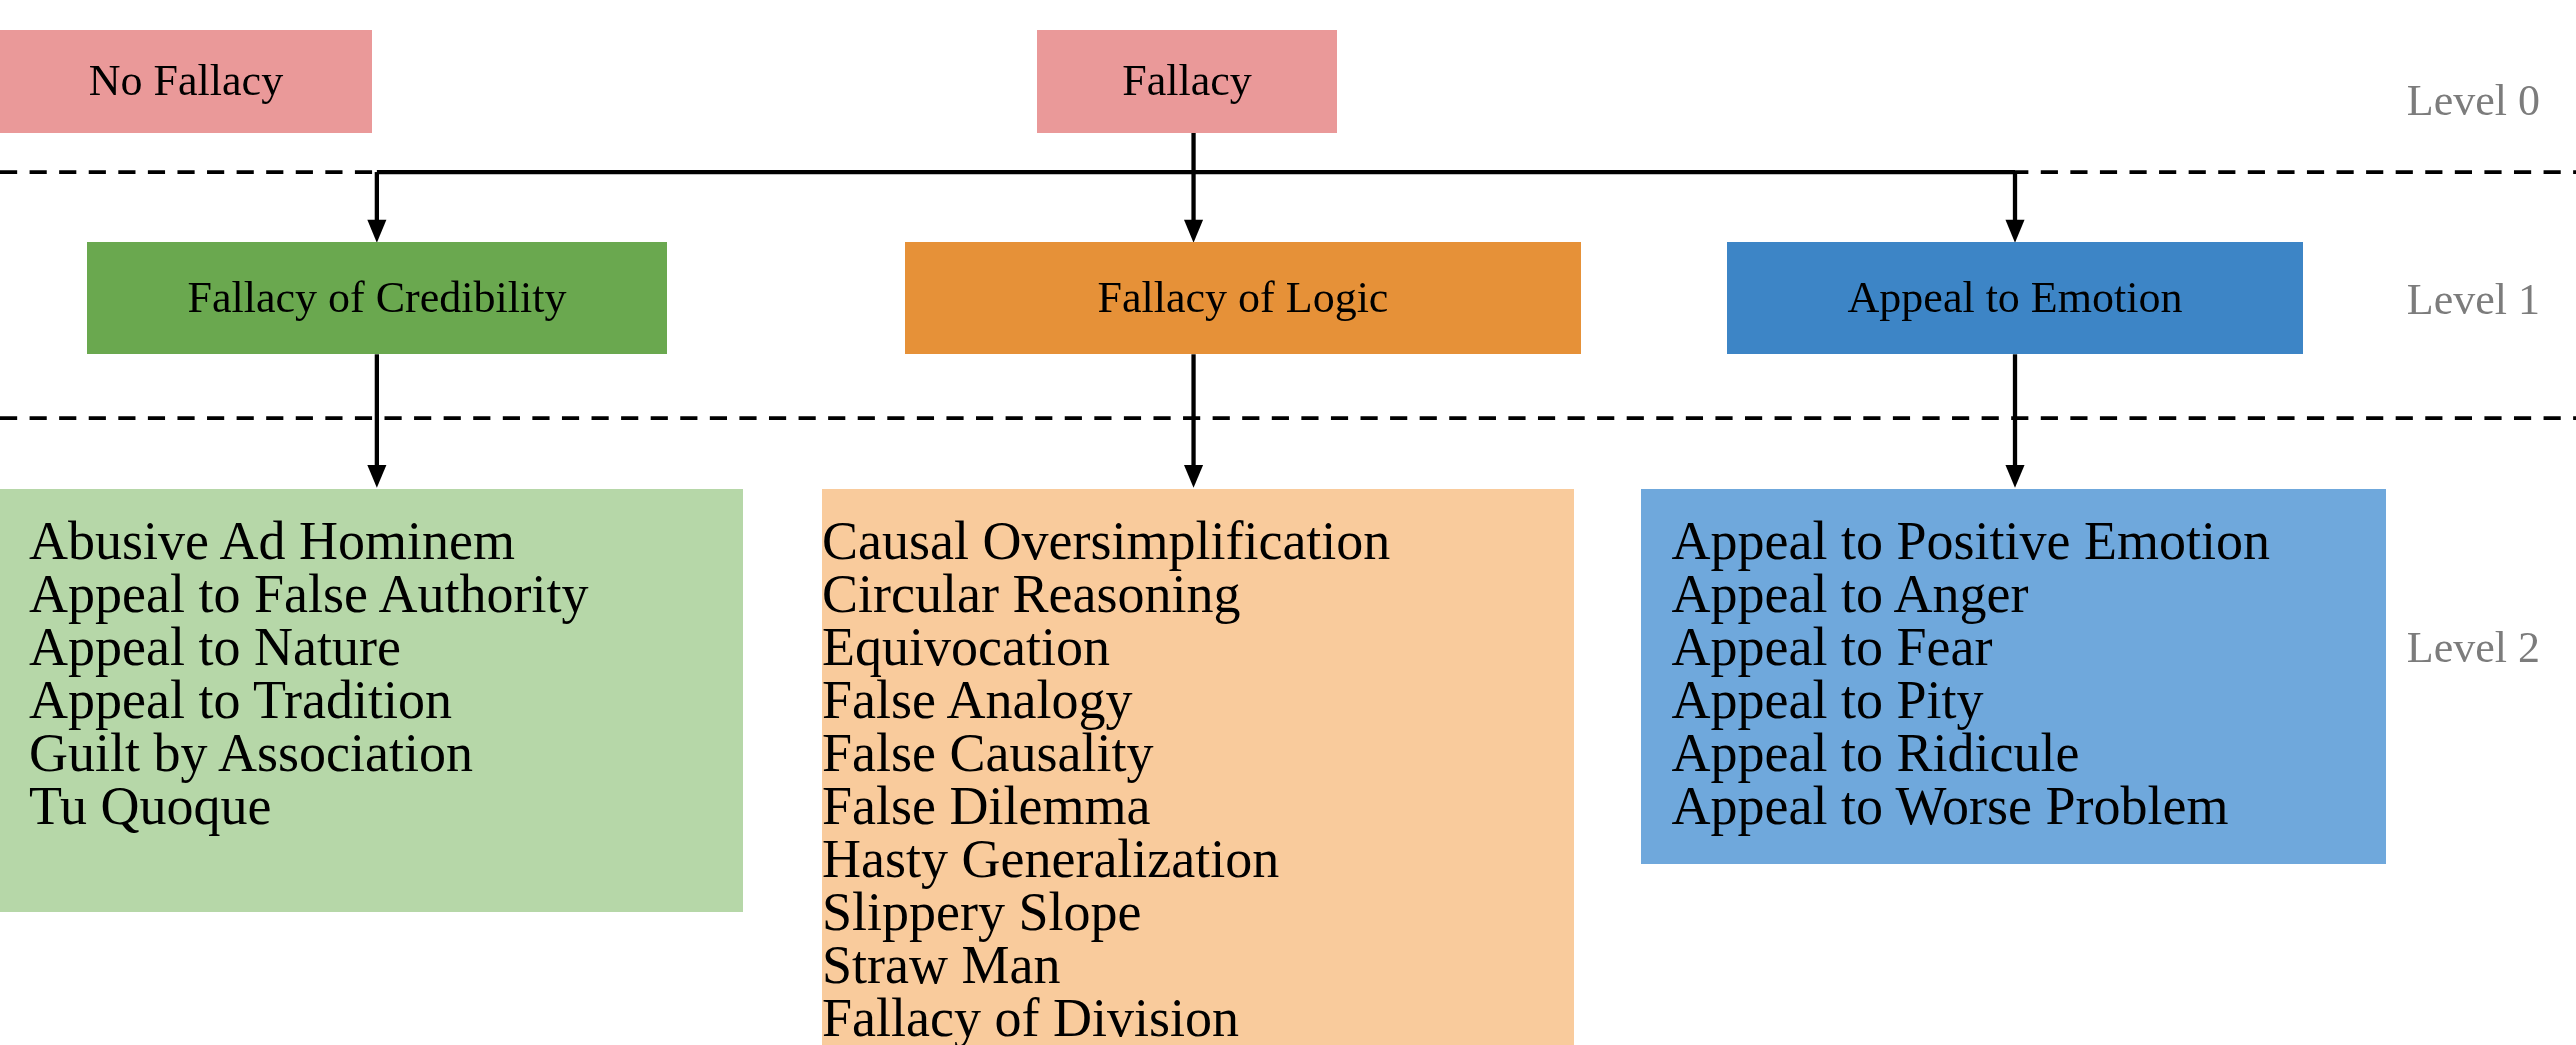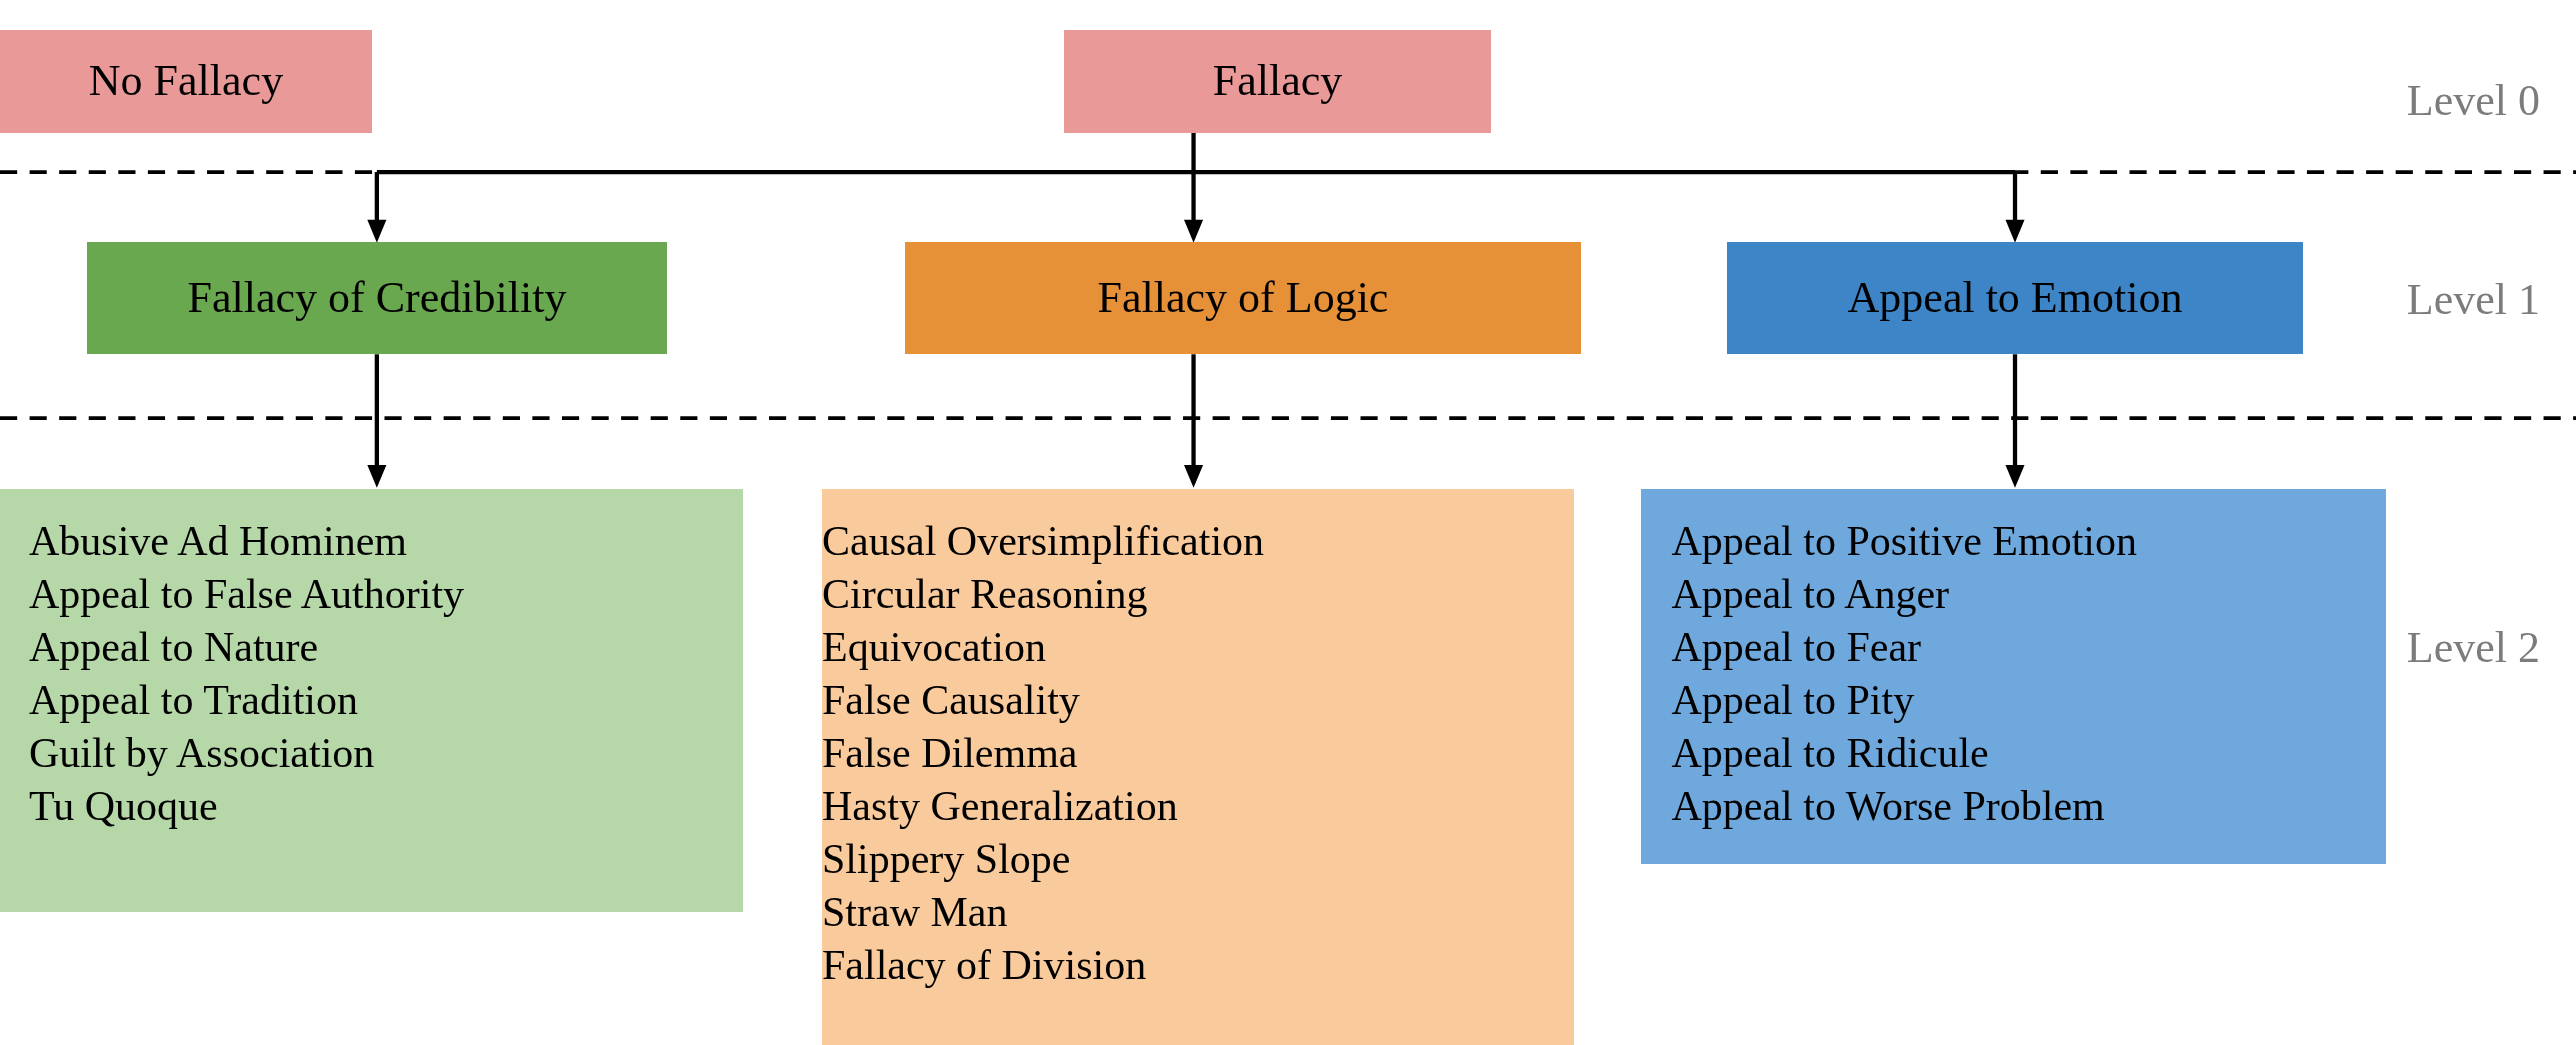--- a/index.html
+++ b/index.html
@@ -31,39 +31,39 @@
     justify-content: center;
     font-size: 44px;
     line-height: 1.1;
     text-align: center;
   }
   .node-no-fallacy {
     left: 0px; top: 5.7px; width: 372px; height: 103px;
     background: var(--level0-box, #ea9999);
   }
   .node-fallacy {
-    left: 1064px; top: 5.7px; width: 427px; height: 103px;
+    left: 1037px; top: 5.7px; width: 300px; height: 103px;
     background: var(--level0-box, #ea9999);
   }
   .node-credibility {
     left: 87px; top: 218px; width: 580px; height: 112px;
     background: var(--level1-credibility-box, #6aa84f);
   }
   .node-logic {
     left: 905px; top: 218px; width: 676px; height: 112px;
     background: var(--level1-logic-box, #e69138);
   }
   .node-emotion {
     left: 1727px; top: 218px; width: 576px; height: 112px;
     background: var(--level1-emotion-box, #3d85c6);
   }
   .leaf-list {
     position: absolute;
     box-sizing: border-box;
-    font-size: 42px;
+    font-size: 54px;
     line-height: 53px;
     padding-top: 26px;
   }
   .leaf-credibility {
     left: 0px; top: 465px; width: 743px; height: 423px;
     padding-left: 29px;
     background: var(--level2-credibility-box, #b6d7a8);
   }
   .leaf-logic {
     left: 822px; top: 465px; width: 752px; height: 579px;
@@ -139,20 +139,21 @@
       <div class="list-line">Appeal to False Authority</div>
       <div class="list-line">Appeal to Nature</div>
       <div class="list-line">Appeal to Tradition</div>
       <div class="list-line">Guilt by Association</div>
       <div class="list-line">Tu Quoque</div>
     </div>
   <div class="leaf-list leaf-logic">
       <div class="list-line">Causal Oversimplification</div>
       <div class="list-line">Circular Reasoning</div>
       <div class="list-line">Equivocation</div>
+      <div class="list-line">False Analogy</div>
       <div class="list-line">False Causality</div>
       <div class="list-line">False Dilemma</div>
       <div class="list-line">Hasty Generalization</div>
       <div class="list-line">Slippery Slope</div>
       <div class="list-line">Straw Man</div>
       <div class="list-line">Fallacy of Division</div>
     </div>
   <div class="leaf-list leaf-emotion">
       <div class="list-line">Appeal to Positive Emotion</div>
       <div class="list-line">Appeal to Anger</div>

